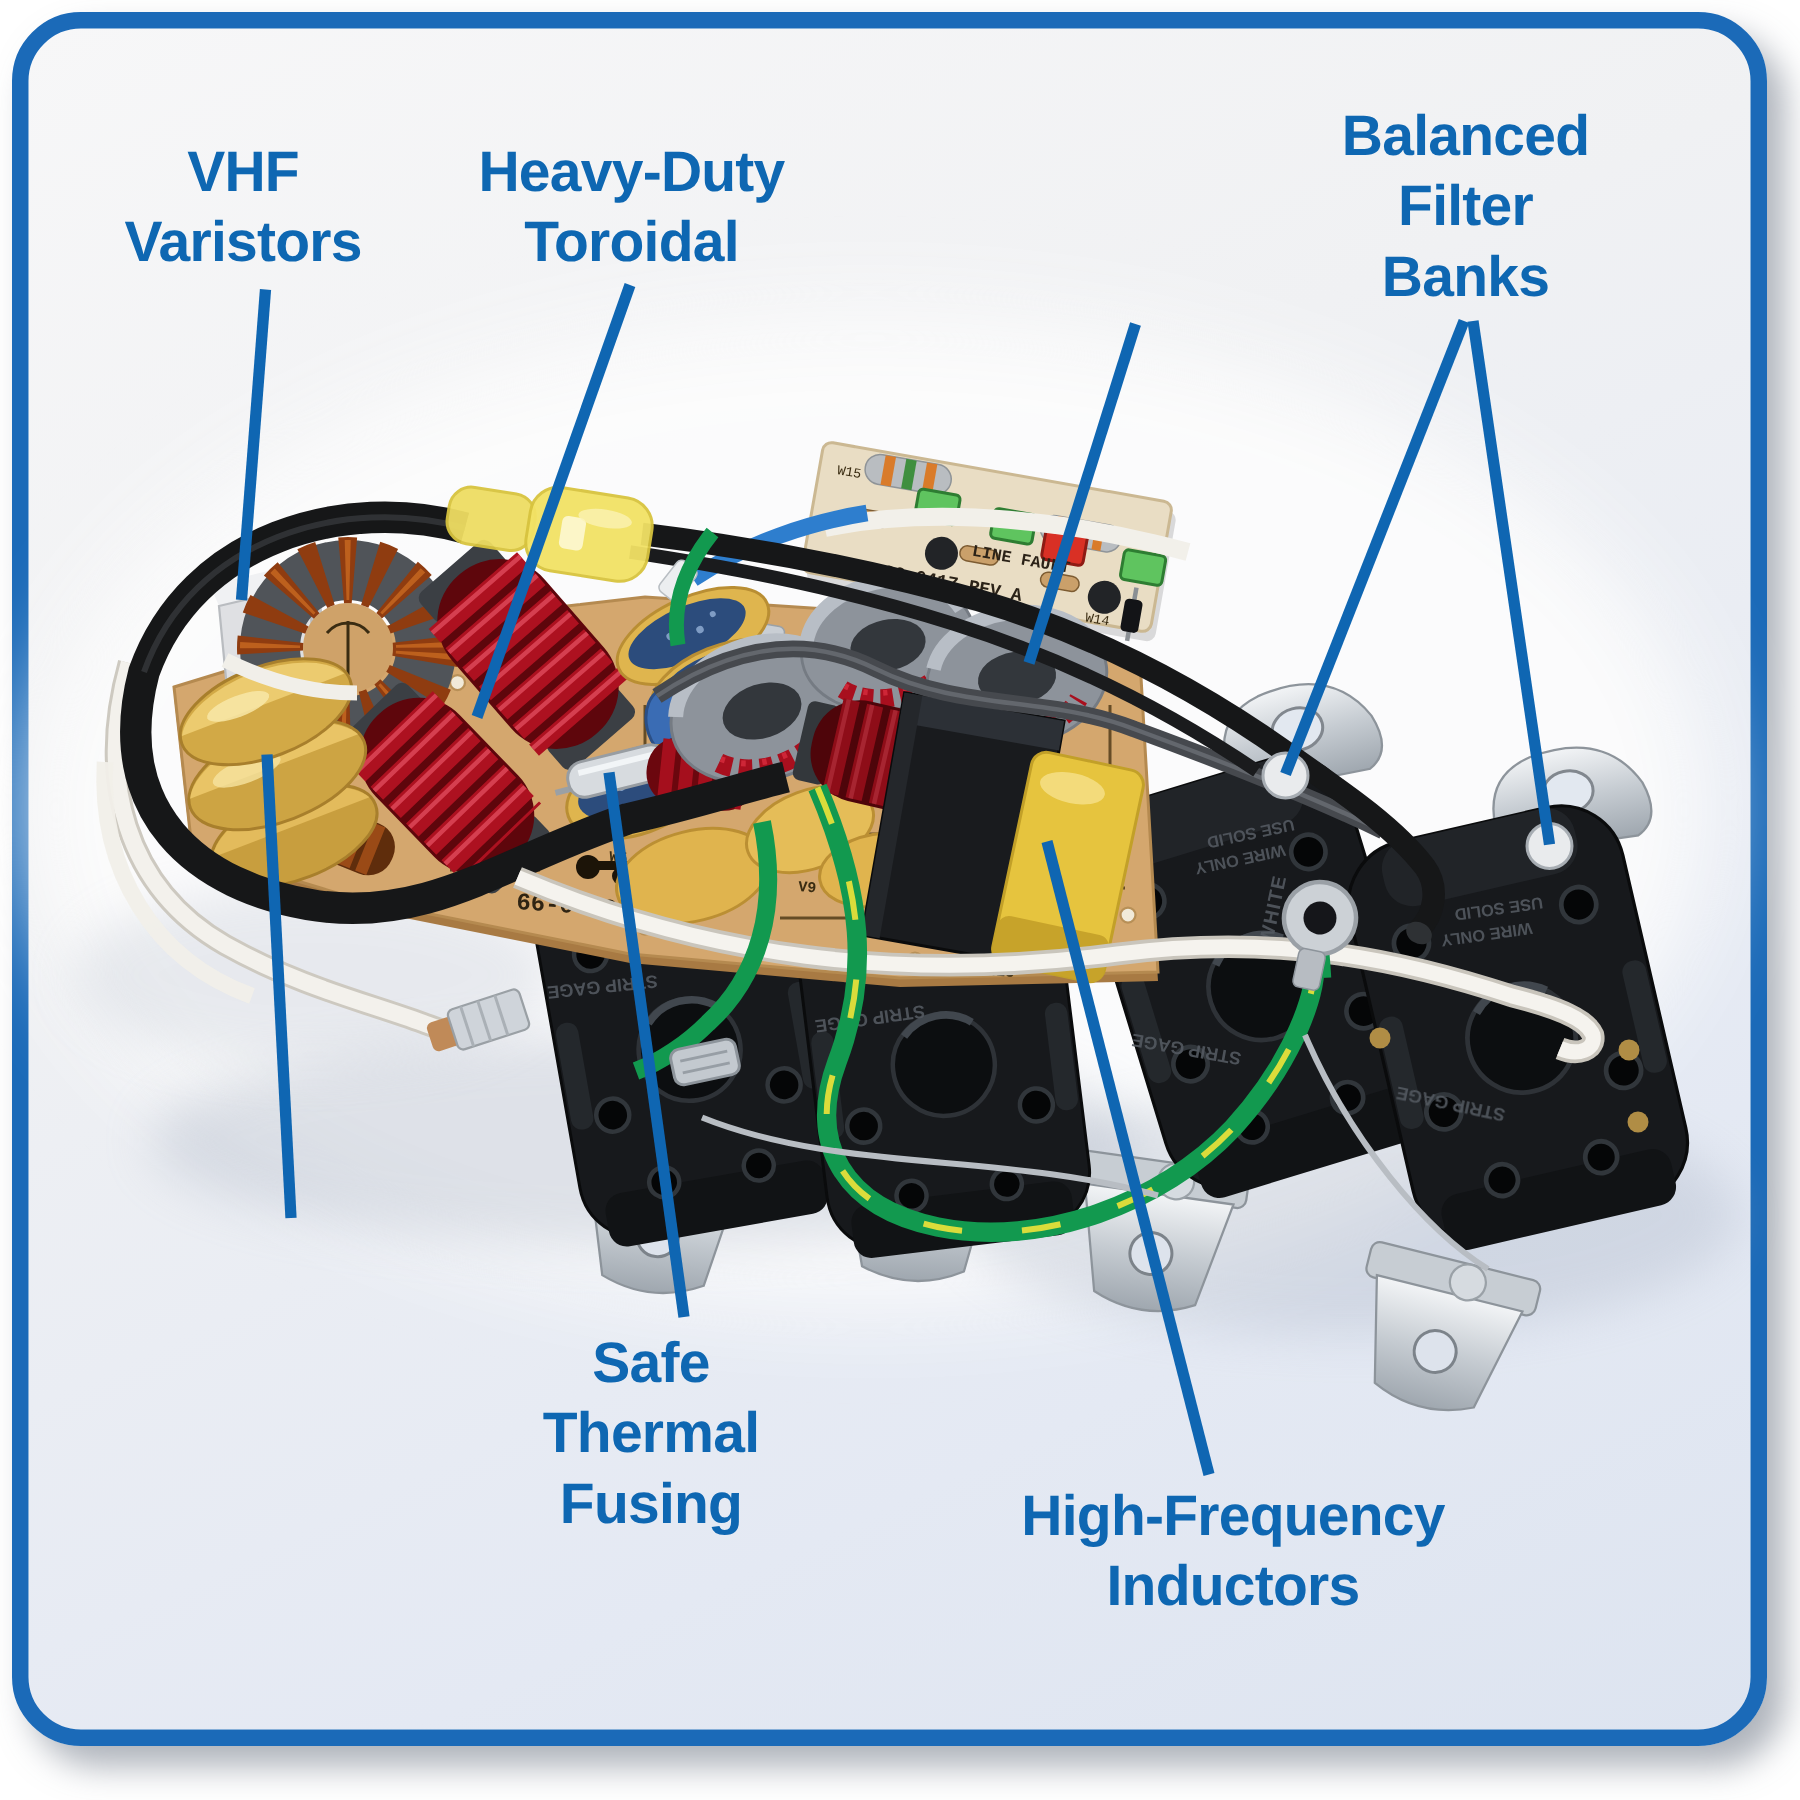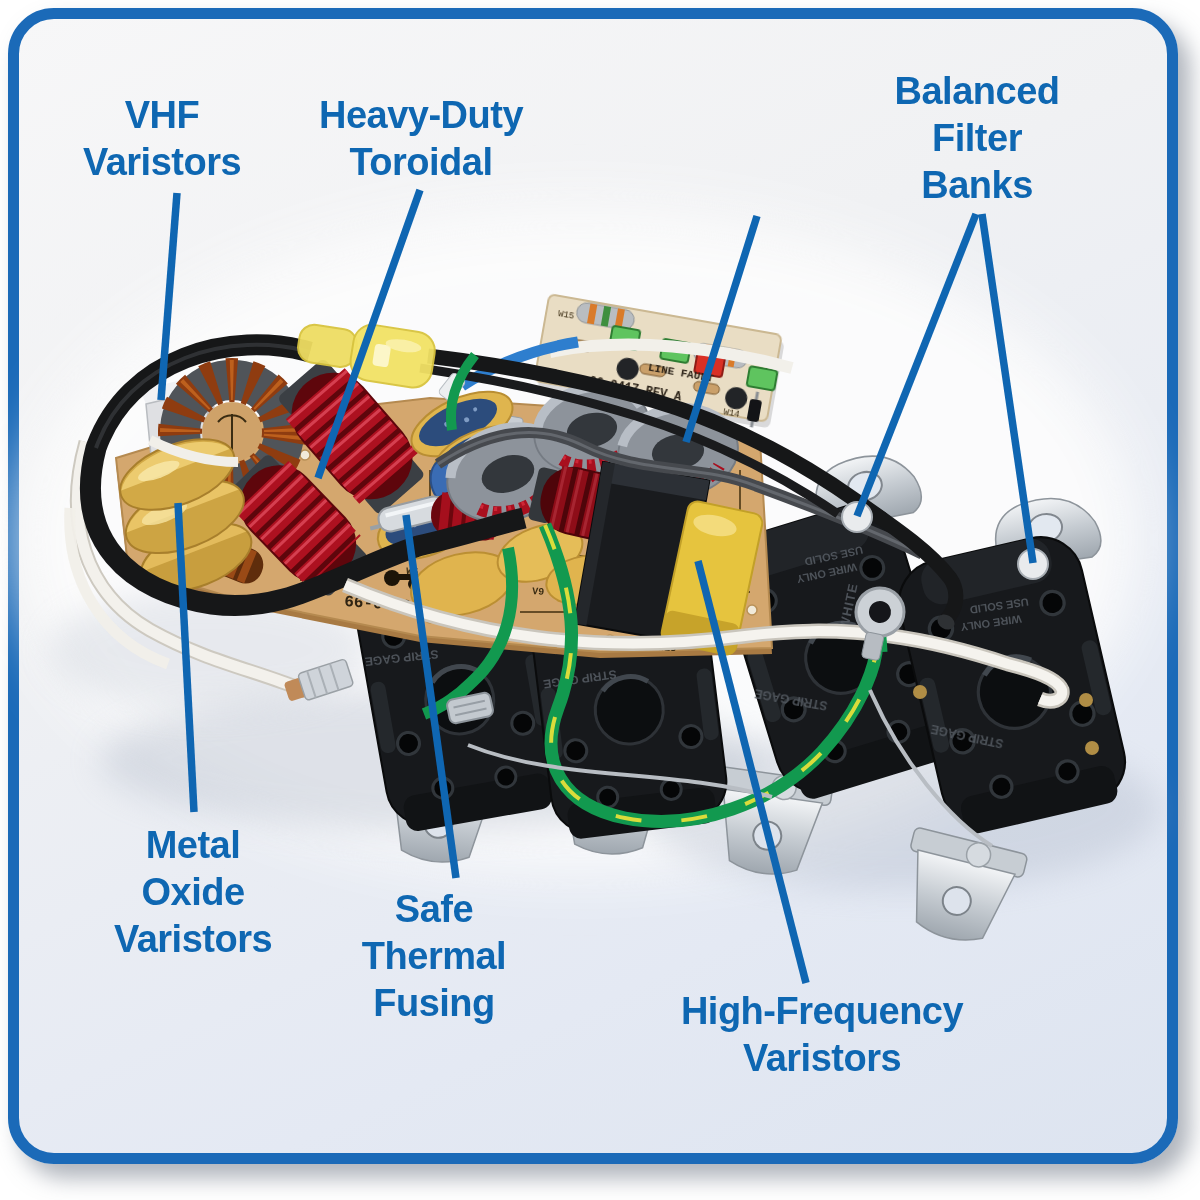--- a/index.html
+++ b/index.html
@@ -386,21 +386,18 @@
     </g>
   </svg>
 
   <div class="label" style="left:162px; top:92px">VHF
 Varistors</div>
   <div class="label" style="left:421px; top:92px">Heavy-Duty
 Toroidal</div>
   <div class="label" style="left:977px; top:68px">Balanced
 Filter
 Banks</div>
-  <div class="label" style="left:193px; top:822px">Metal
-Oxide
-Varistors</div>
   <div class="label" style="left:434px; top:886px">Safe
 Thermal
 Fusing</div>
   <div class="label" style="left:822px; top:988px">High-Frequency
-Varistors</div>
+Inductors</div>
 </div>
 
 </body></html>

